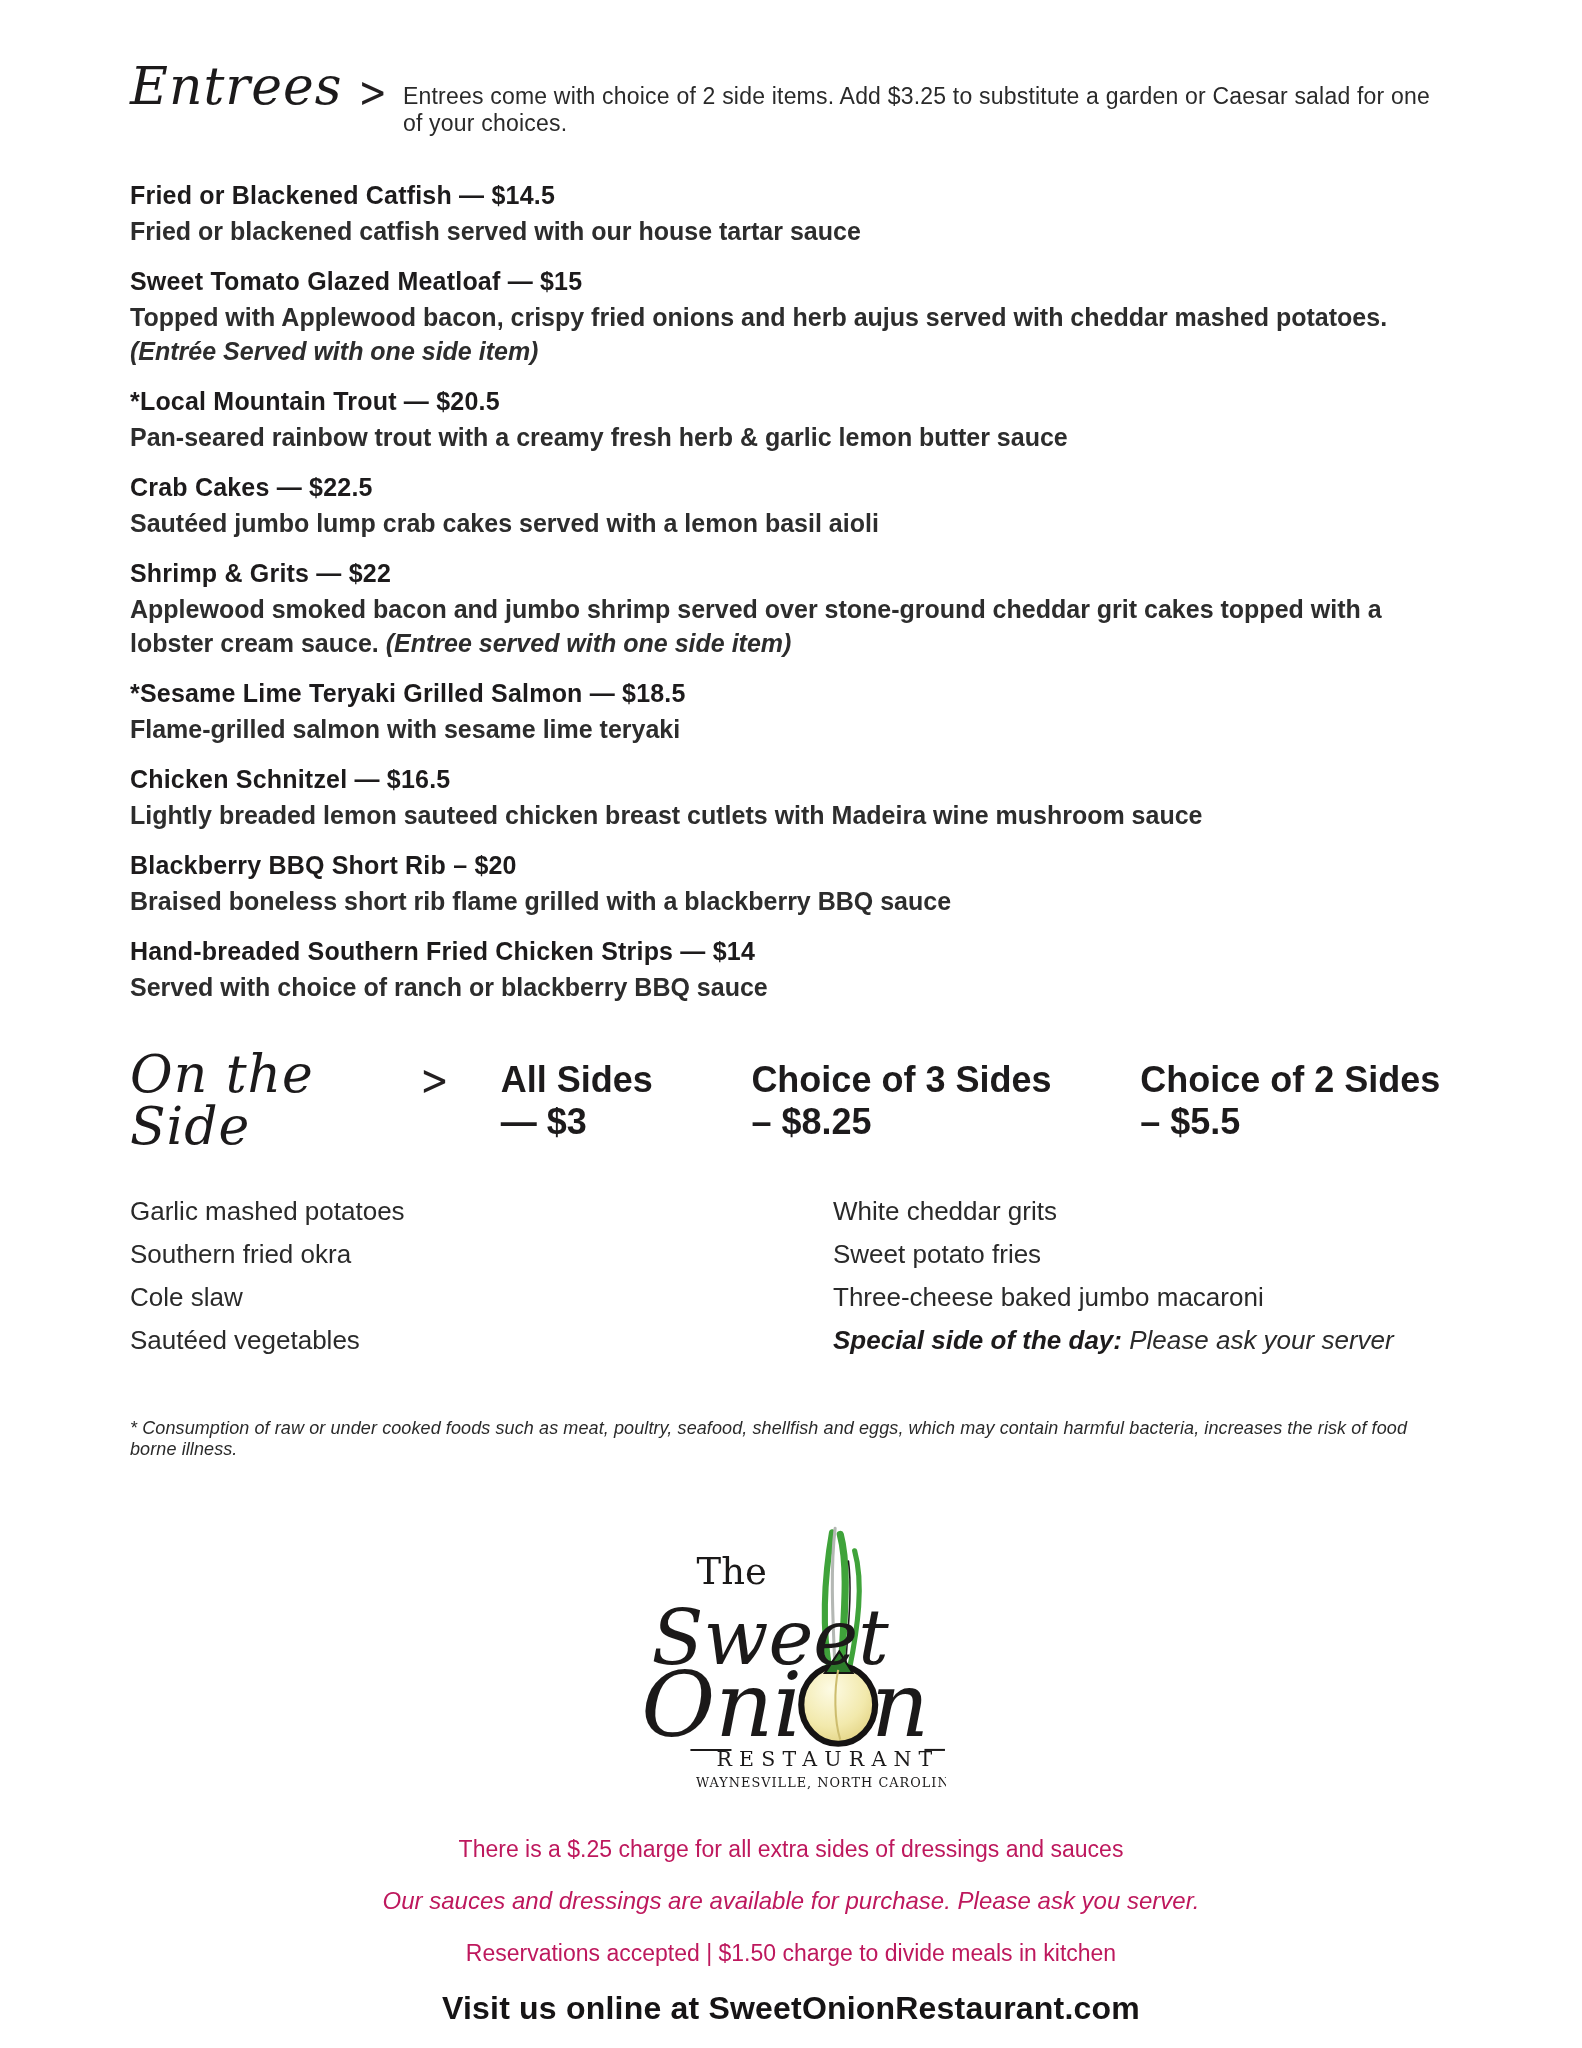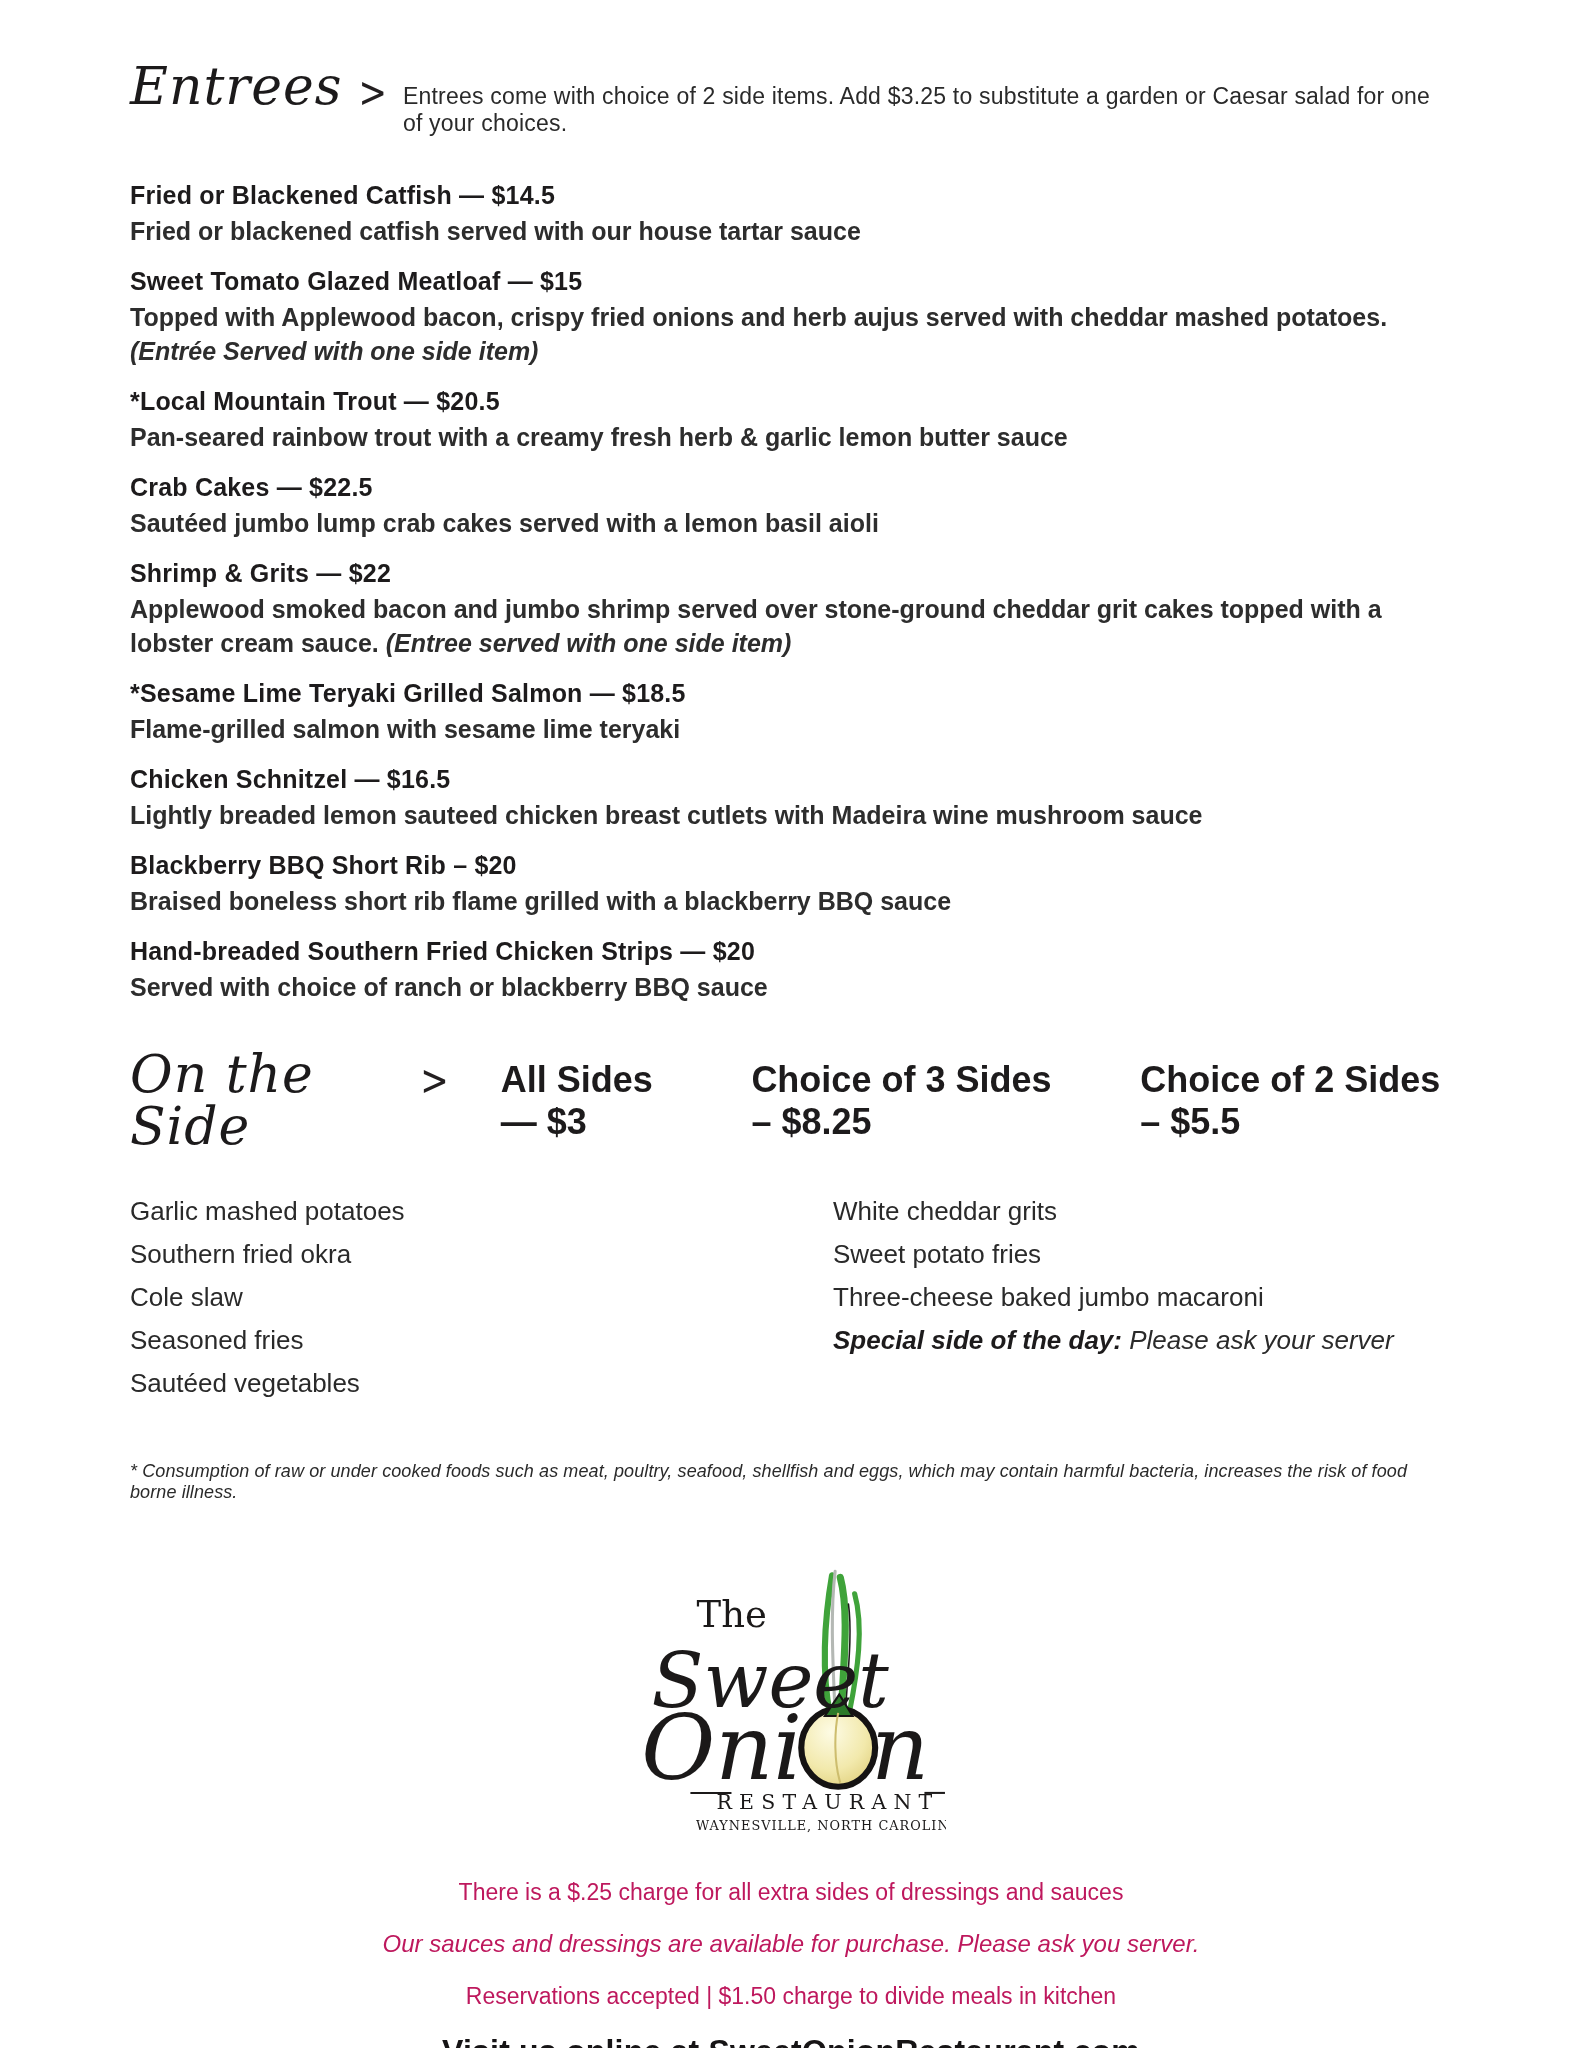--- a/index.html
+++ b/index.html
@@ -160,41 +160,40 @@
       </div>
       <div class="menu-item">
         <h3 class="item-name">Chicken Schnitzel — $16.5</h3>
         <p class="item-desc">Lightly breaded lemon sauteed chicken breast cutlets with Madeira wine mushroom sauce</p>
       </div>
       <div class="menu-item">
         <h3 class="item-name">Blackberry BBQ Short Rib – $20</h3>
         <p class="item-desc">Braised boneless short rib flame grilled with a blackberry BBQ sauce</p>
       </div>
       <div class="menu-item">
-        <h3 class="item-name">Hand-breaded Southern Fried Chicken Strips — $20</h3>
+        <h3 class="item-name">Hand-breaded Southern Fried Chicken Strips — $14</h3>
         <p class="item-desc">Served with choice of ranch or blackberry BBQ sauce</p>
       </div>
     </div>
 
   <div class="section-header side-header">
     <span class="script-heading">On the Side</span>
     <span class="header-arrow">&gt;</span>
     <span class="side-pricing">
       <span class="side-price">All Sides — $3</span>
       <span class="side-price">Choice of 3 Sides – $8.25</span>
       <span class="side-price">Choice of 2 Sides – $5.5</span>
     </span>
   </div>
 
   <div class="sides-grid">
     <div class="side-col">
         <div class="side-item">Garlic mashed potatoes</div>
         <div class="side-item">Southern fried okra</div>
         <div class="side-item">Cole slaw</div>
-        <div class="side-item">Seasoned fries</div>
         <div class="side-item">Sautéed vegetables</div>
       </div>
     <div class="side-col">
         <div class="side-item">White cheddar grits</div>
         <div class="side-item">Sweet potato fries</div>
         <div class="side-item">Three-cheese baked jumbo macaroni</div>
         <div class="side-item"><span class="special-label">Special side of the day:</span><span class="special-text"> Please ask your server</span></div>
       </div>
   </div>
 

